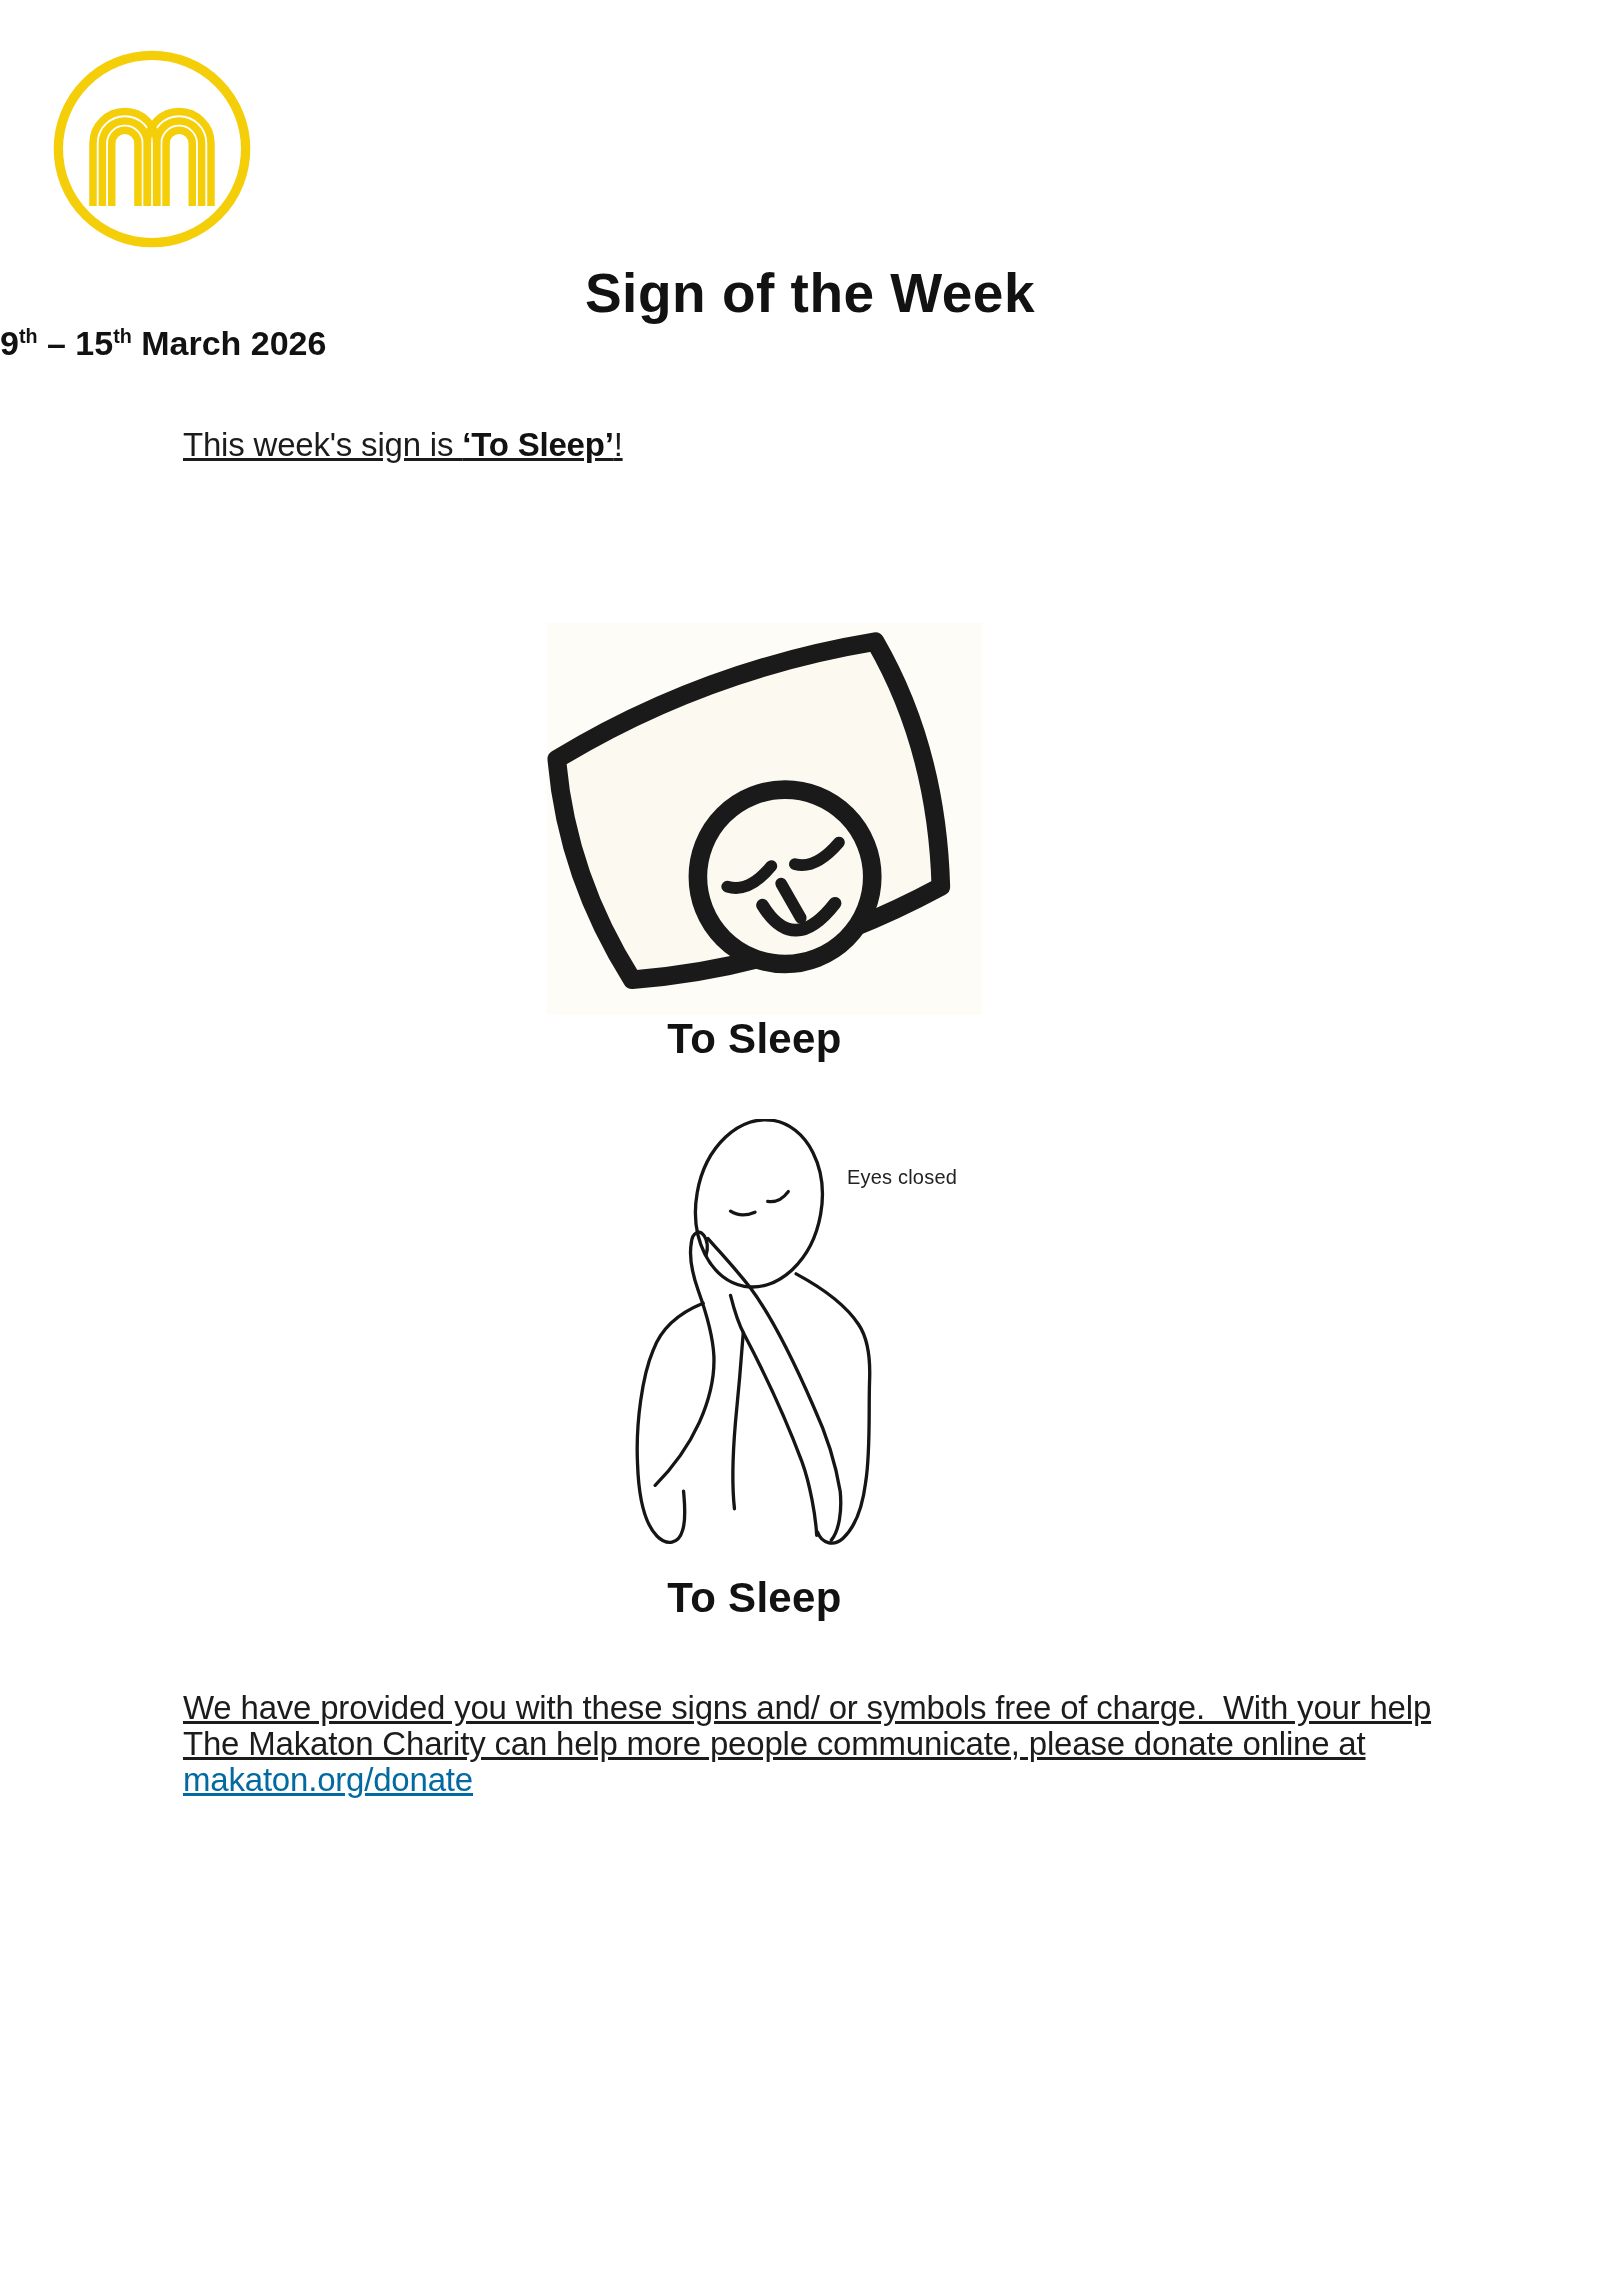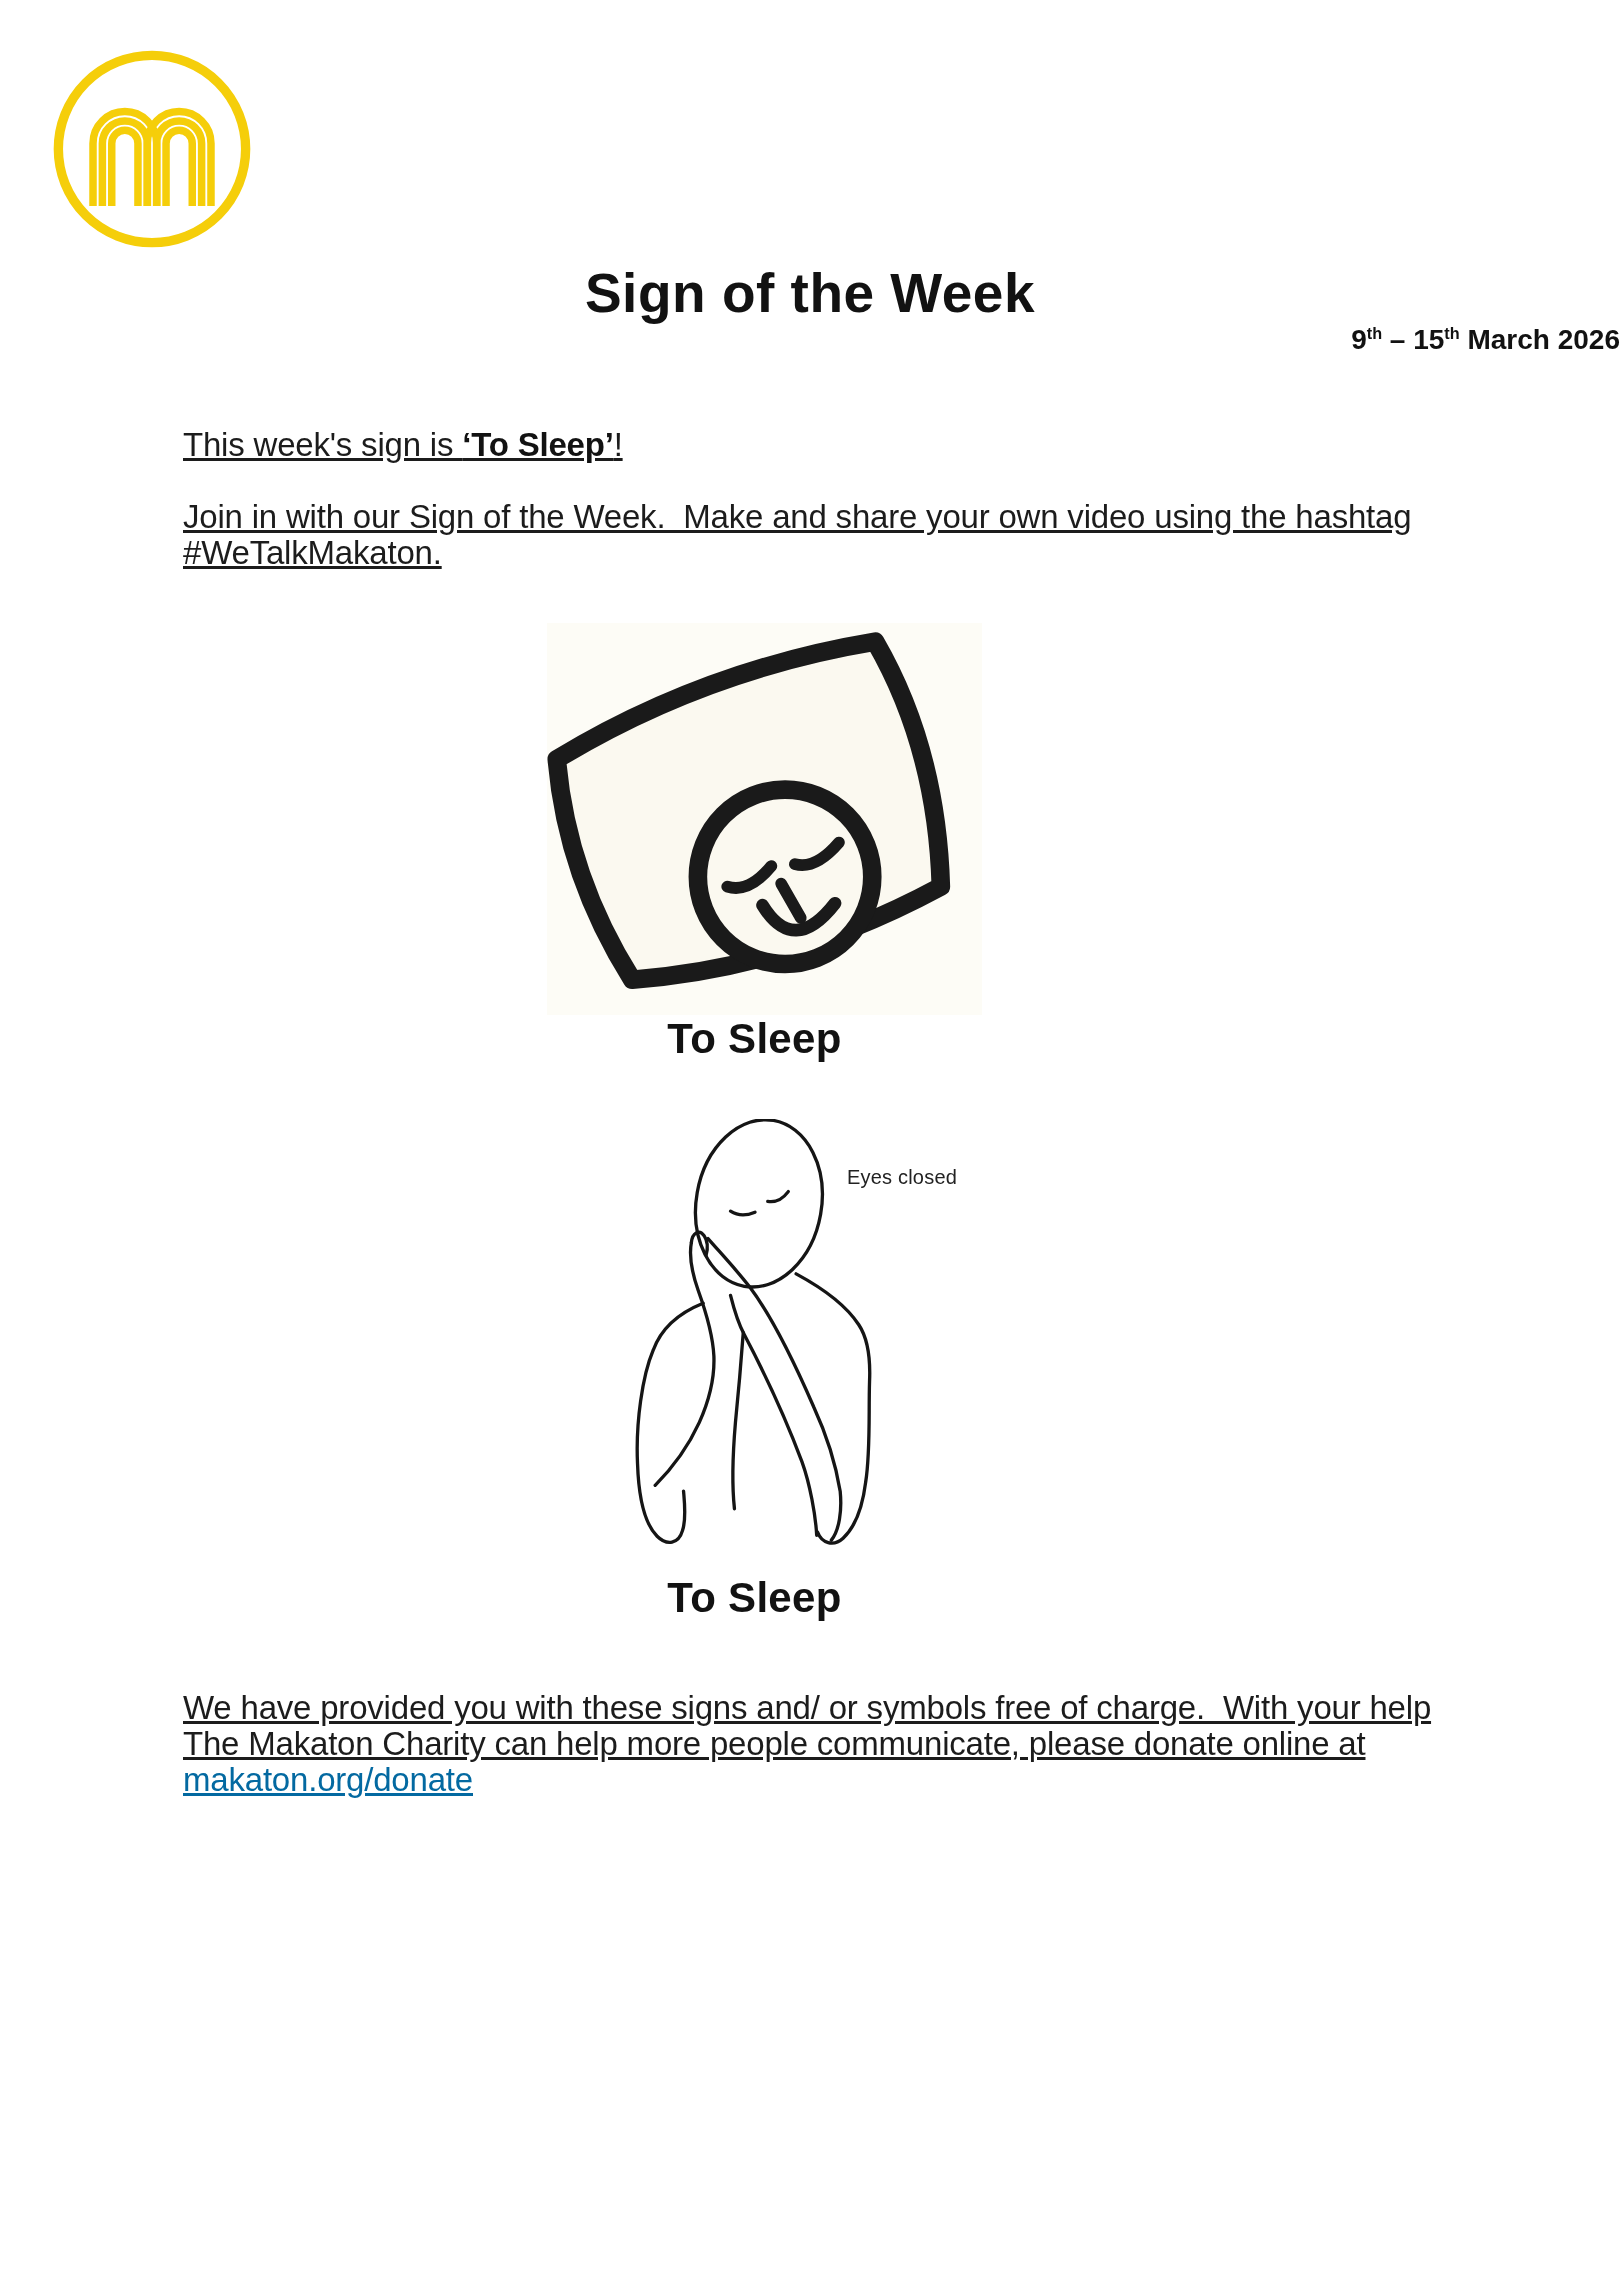--- a/index.html
+++ b/index.html
@@ -8,22 +8,22 @@
   .page {
     position:relative; width:1620px; height:2293px; background:#ffffff;
     overflow:hidden;
   }
   .abs { position:absolute; }
   .title {
     left:0; right:0; top:261px; text-align:center;
     font-size:55px; font-weight:700; letter-spacing:0.5px; color:#121212;
   }
   .date {
-    left:0; right:0; top:324px; text-align:right;
-    font-size:28px; font-weight:700; color:#121212;
+    left:0; right:0; top:324px; text-align:left;
+    font-size:34px; font-weight:700; color:#121212;
   }
   .date sup { font-size:0.58em; vertical-align:super; line-height:0; }
   .bodytext {
     left:183px; width:1392px;
     font-size:33px; line-height:36px; color:#1c1c1c;
     white-space:pre; letter-spacing:-0.2px;text-decoration:underline;
   }
   .p1 { top:427px; }
   .p2 { top:499px; }
   .p3 { top:1690px; }
@@ -57,22 +57,20 @@
         <path d="M 115 172 V 105 A 24 24 0 0 1 163 105 V 172"></path>
         <path d="M 125 172 V 105 A 14 14 0 0 1 153 105 V 172"></path>
       </g>
     </g>
   </svg>
 
   <div class="abs title">Sign of the Week</div>
   <div class="abs date"><span>9</span><sup>th</sup><span> – 15</span><sup>th</sup><span> March 2026</span></div>
 
   <div class="abs bodytext p1"><span>This week's sign is </span><b>‘To Sleep’</b><span>!</span></div>
-  <div class="abs bodytext p2">Join in with our Sign of the Week.  Make and share your own video using the hashtag
-#WeTalkMakaton.</div>
 
   <svg class="abs" style="left:547px; top:623px;" width="435" height="392" viewBox="0 0 444 400" aria-hidden="true">
     <rect x="0" y="0" width="444" height="400" fill="#FDFCF6"></rect>
     <path d="M 10 139 Q 160 48 335 19 Q 398 128 402 269 Q 248 352 87 364 Q 20 258 10 139 Z" fill="#FBF9F0" stroke="#1a1a1a" stroke-width="19" stroke-linejoin="round"></path>
     <circle cx="243" cy="259" r="89" fill="#FBF9F0" stroke="#1a1a1a" stroke-width="19"></circle>
     <g fill="none" stroke="#1a1a1a" stroke-linecap="round">
       <path d="M 184 269 Q 206 276 229 248" stroke-width="12"></path>
       <path d="M 253 246 Q 274 252 298 224" stroke-width="12"></path>
       <path d="M 239 266 L 259 301" stroke-width="12"></path>
       <path d="M 220 288 Q 252 340 294 286" stroke-width="13"></path>

